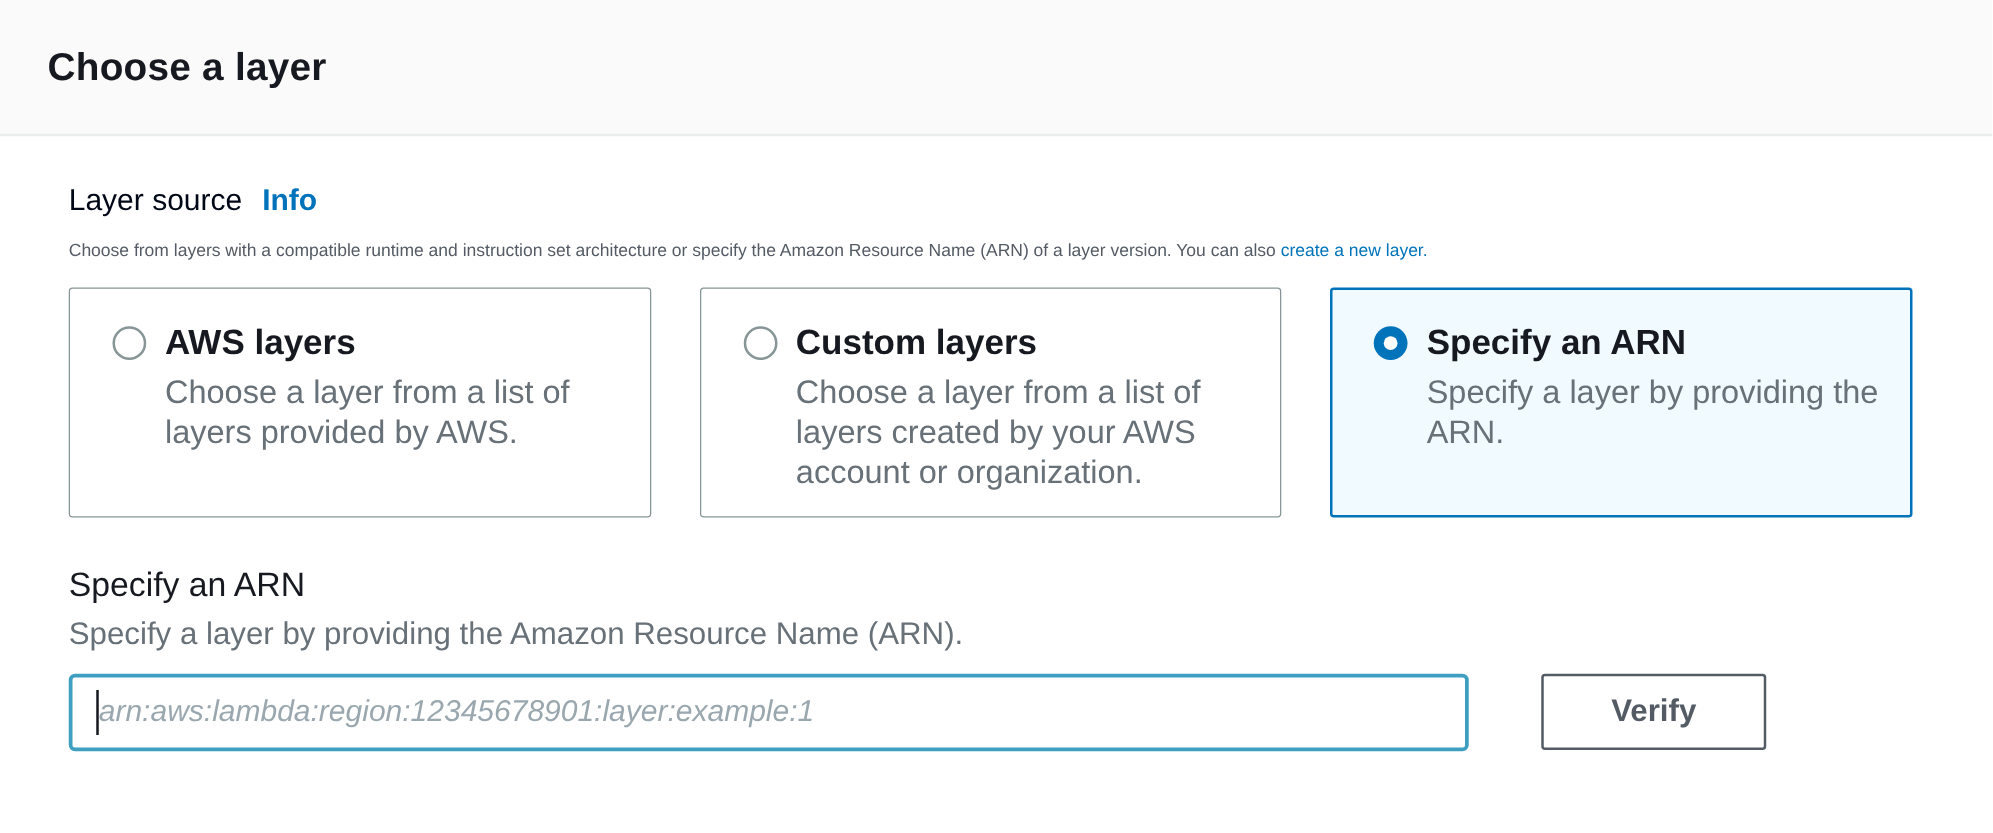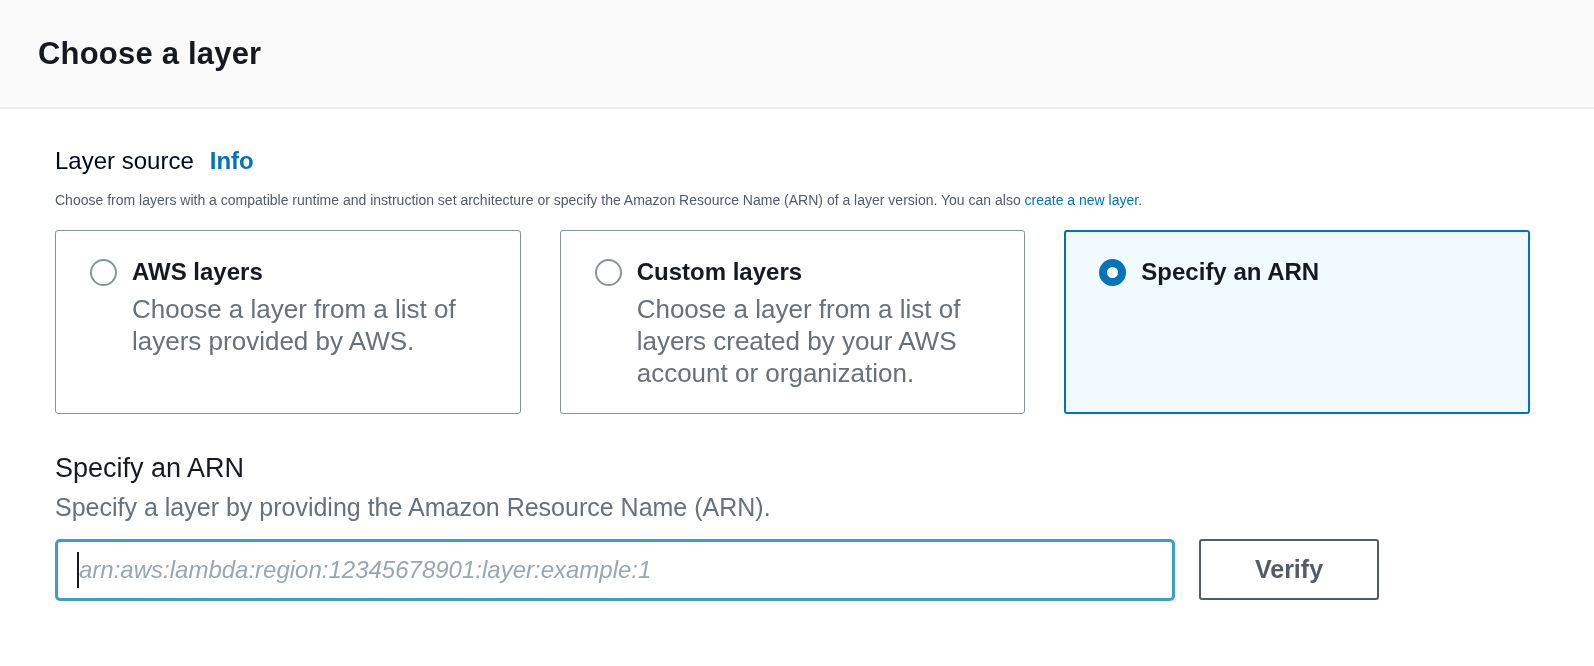--- a/index.html
+++ b/index.html
@@ -103,21 +103,21 @@
   .radio.checked::after {
     content: "";
     position: absolute;
     left: 50%; top: 50%;
     width: 11px; height: 11px;
     margin: -5.5px 0 0 -5.5px;
     border-radius: 50%;
     background: #ffffff;
   }
   .tile-title {
-    font-size: 24px;
+    font-size: 28px;
     font-weight: 700;
     color: #16191f;
   }
   .tile-desc {
     margin-top: 7px;
     padding-left: 42px;
     font-size: 26px;
     line-height: 32px;
     color: #687078;
   }
@@ -131,21 +131,21 @@
   }
   .arn-desc {
     margin-top: 9px;
     font-size: 25px;
     color: #687078;
   }
   .arn-row {
     margin-top: 17px;
     display: flex;
     align-items: flex-start;
-    gap: 24px;
+    gap: 58px;
   }
   .input-wrap { position: relative; }
   .arn-input {
     width: 1120px;
     height: 62px;
     border: 3px solid #3e9fc0;
     border-radius: 5px;
     padding: 0 18px 0 21px;
     font-family: "Liberation Sans", sans-serif;
     font-size: 24px;
@@ -211,20 +211,21 @@
             <span class="tile-title">Custom layers</span>
           </div>
           <div class="tile-desc">Choose a layer from a list of layers created by your AWS account or organization.</div>
         </div>
 
         <div class="tile selected">
           <div class="tile-head">
             <span class="radio checked"></span>
             <span class="tile-title">Specify an ARN</span>
           </div>
+          <div class="tile-desc">Specify a layer by providing the ARN.</div>
         </div>
 
       </div>
     </div>
 
     <div class="arn-section">
       <h2 class="arn-title">Specify an ARN</h2>
       <div class="arn-desc">Specify a layer by providing the Amazon Resource Name (ARN).</div>
       <div class="arn-row">
         <div class="input-wrap">

